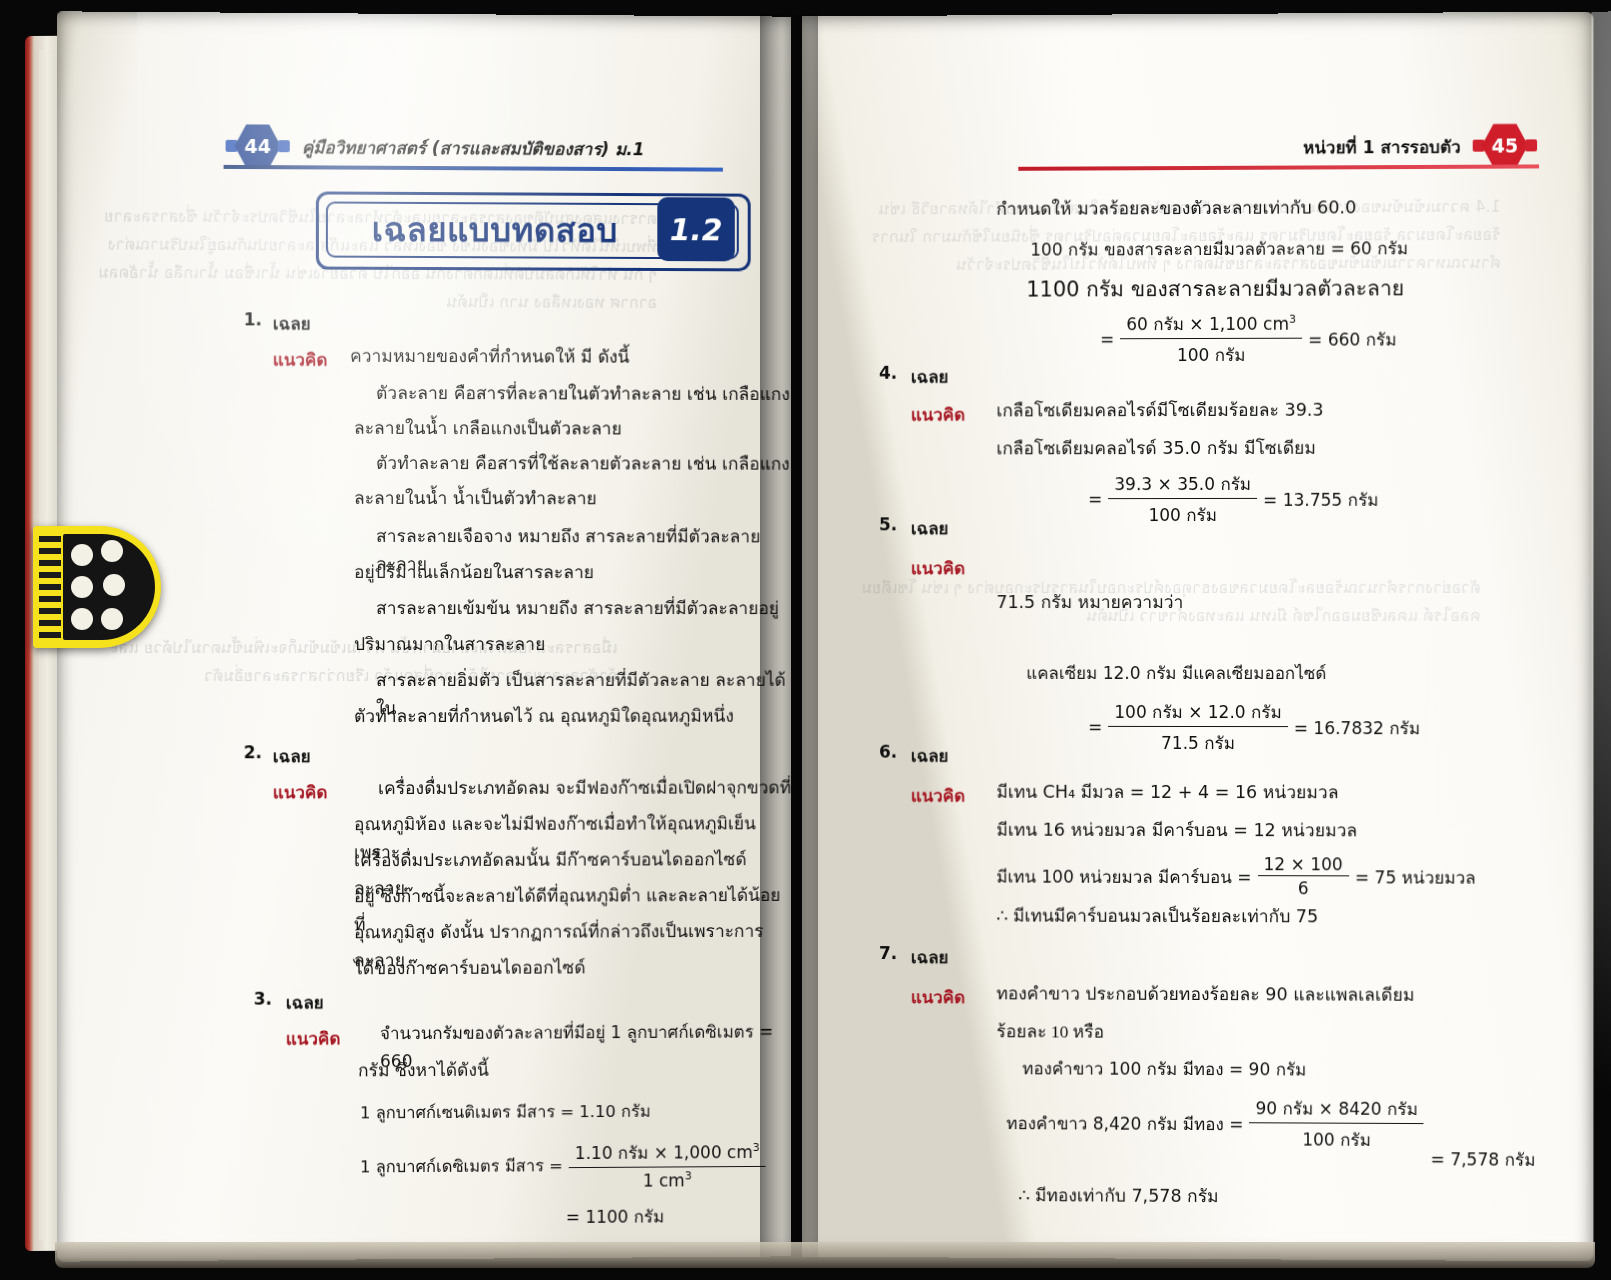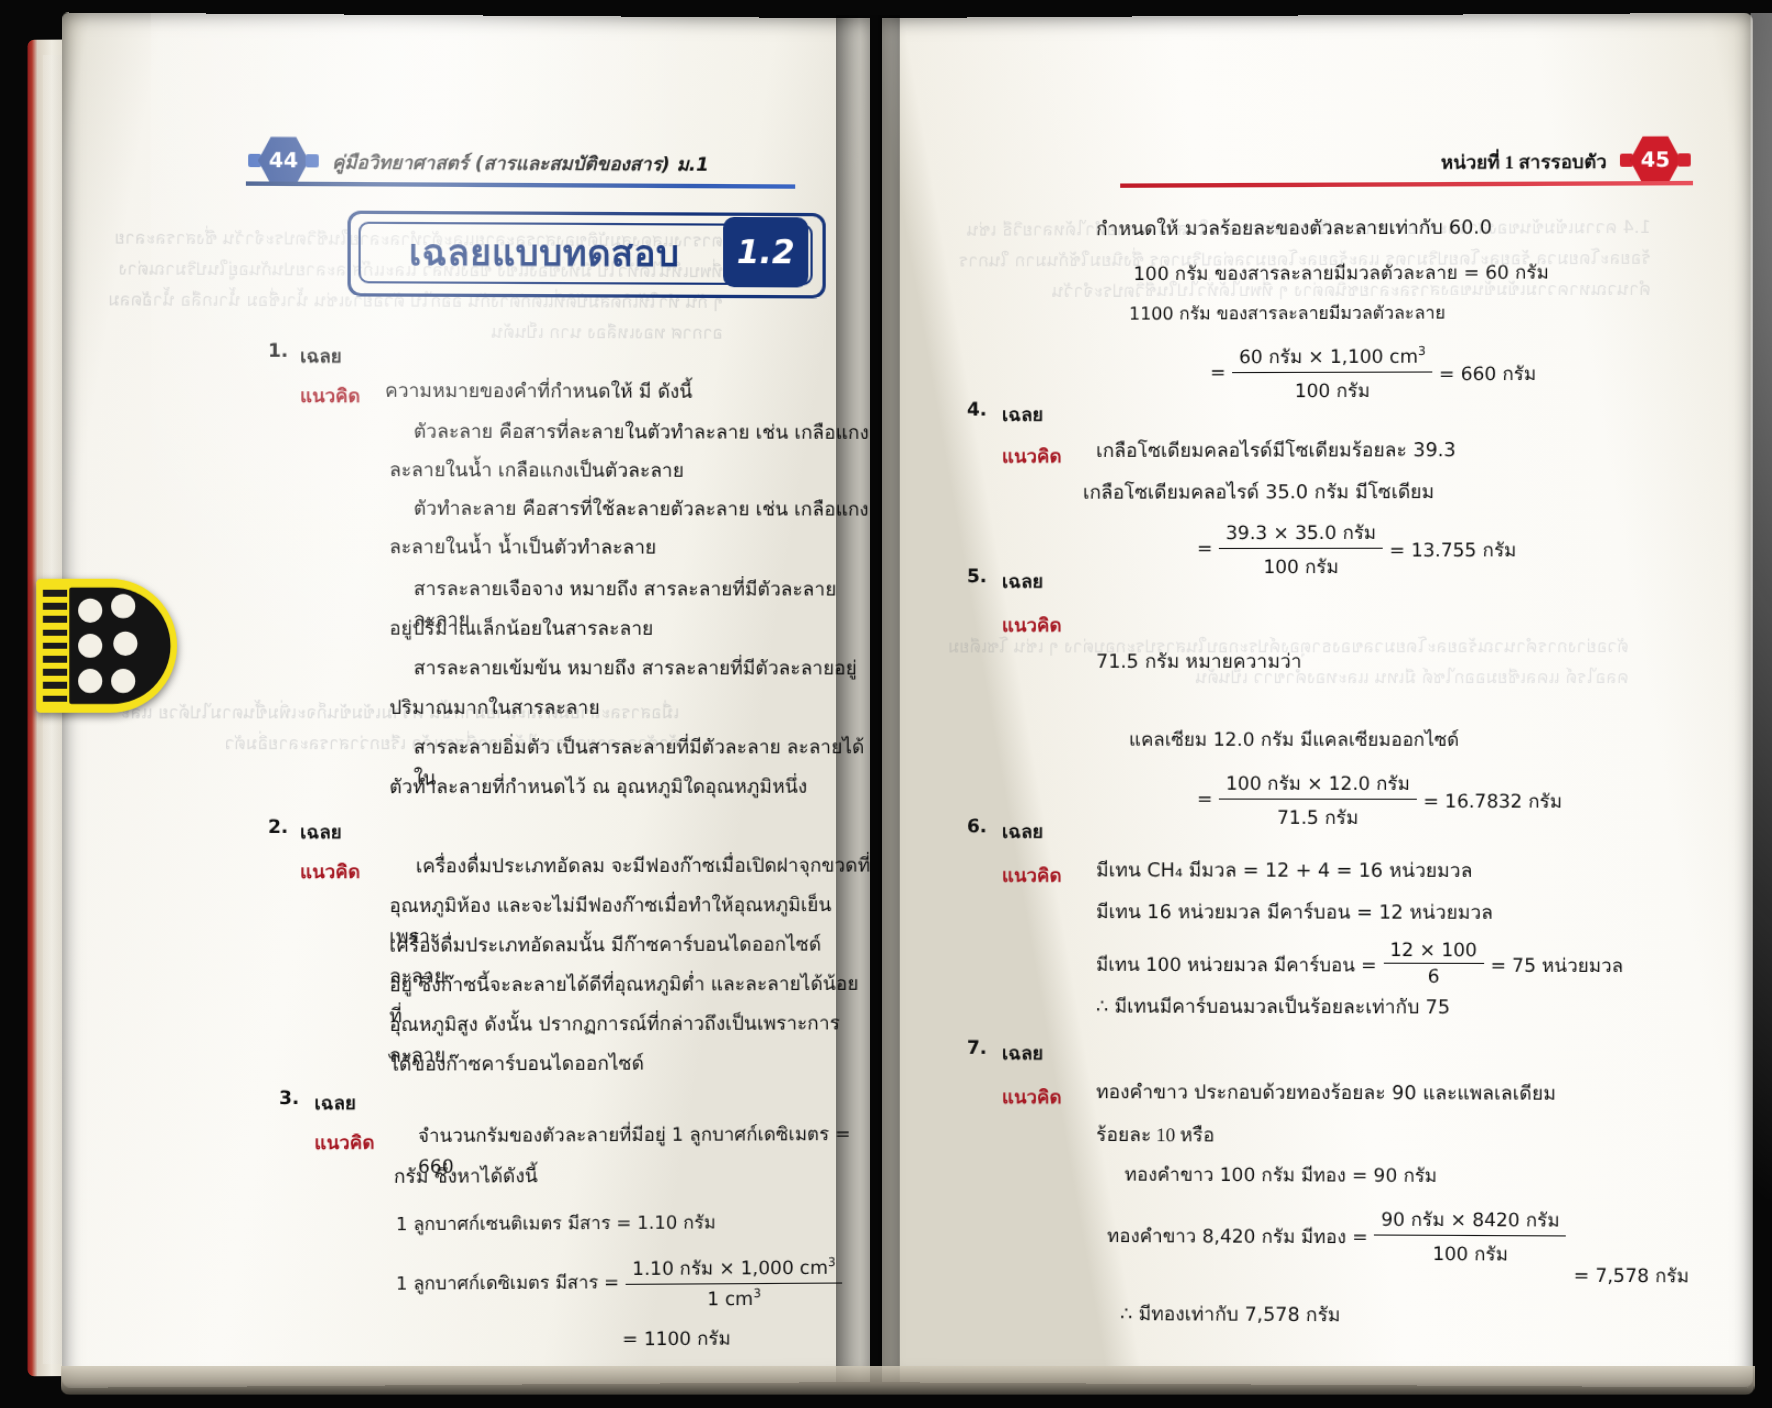--- a/index.html
+++ b/index.html
@@ -248,45 +248,45 @@
           1.4 ความเข้มข้นของสารละลาย การบอกปริมาณตัวละลายในสารละลายทำได้หลายวิธี เช่น
           ร้อยละโดยมวล ร้อยละโดยปริมาตร และร้อยละโดยมวลต่อปริมาตร ซึ่งนิยมใช้กันมาก
           ในการคำนวณหาความเข้มข้นของสารละลายชนิดต่าง ๆ ที่พบได้ทั่วไปในชีวิตประจำวัน
         </div>
         <div class="bleed" style="left:60px;top:560px;width:620px;">
           ตัวอย่างการคำนวณร้อยละโดยมวลของธาตุองค์ประกอบในสารประกอบต่าง ๆ เช่น โซเดียมคลอไรด์
           แคลเซียมออกไซด์ มีเทน และทองคำขาว เป็นต้น
         </div>
 
         <div class="hdr" style="right:54px;top:108px;position:absolute;">
-          <div class="hdr-title" style="font-style:normal;font-family:Liberation Serif, serif;">หน่วยที่ 1 สารรอบตัว</div>
+          <div class="hdr-title" style="font-style:normal;">หน่วยที่ 1 สารรอบตัว</div>
           <div class="hexwrap red">
             <div class="hexnum red">45</div>
           </div>
         </div>
         <div class="rule red" style="right:54px;top:152px;width:520px;"></div>
 
         <div class="blk" style="left:196px;top:180px;">กำหนดให้  มวลร้อยละของตัวละลายเท่ากับ 60.0</div>
         <div class="blk" style="left:230px;top:222px;font-size:17px;">100 กรัม  ของสารละลายมีมวลตัวละลาย = 60 กรัม</div>
-        <div class="blk" style="left:226px;top:258px;font-size:16px;">1100 กรัม  ของสารละลายมีมวลตัวละลาย</div>
+        <div class="blk" style="left:226px;top:258px;font-size:21px;">1100 กรัม  ของสารละลายมีมวลตัวละลาย</div>
 
         <div class="eqline" style="left:300px;top:296px;">
           <span>=</span>
           <span class="frac">
             <span class="top"><span>60 กรัม × 1,100 cm</span><sup>3</sup></span>
             <span class="bot">100 กรัม</span>
           </span>
           <span>= 660 กรัม</span>
         </div>
 
         <div class="num" style="left:78px;top:348px;">4.</div>
         <div class="lbl" style="left:110px;top:348px;">เฉลย</div>
         <div class="lbl red" style="left:110px;top:386px;">แนวคิด</div>
         <div class="blk" style="left:196px;top:382px;">เกลือโซเดียมคลอไรด์มีโซเดียมร้อยละ 39.3</div>
-        <div class="blk" style="left:184px;top:420px;">เกลือโซเดียมคลอไรด์ 35.0 กรัม มีโซเดียม</div>
+        <div class="blk" style="left:196px;top:420px;">เกลือโซเดียมคลอไรด์ 35.0 กรัม มีโซเดียม</div>
 
         <div class="eqline" style="left:288px;top:456px;">
           <span>=</span>
           <span class="frac">
             <span class="top">39.3 × 35.0 กรัม</span>
             <span class="bot">100 กรัม</span>
           </span>
           <span>= 13.755 กรัม</span>
         </div>
 

